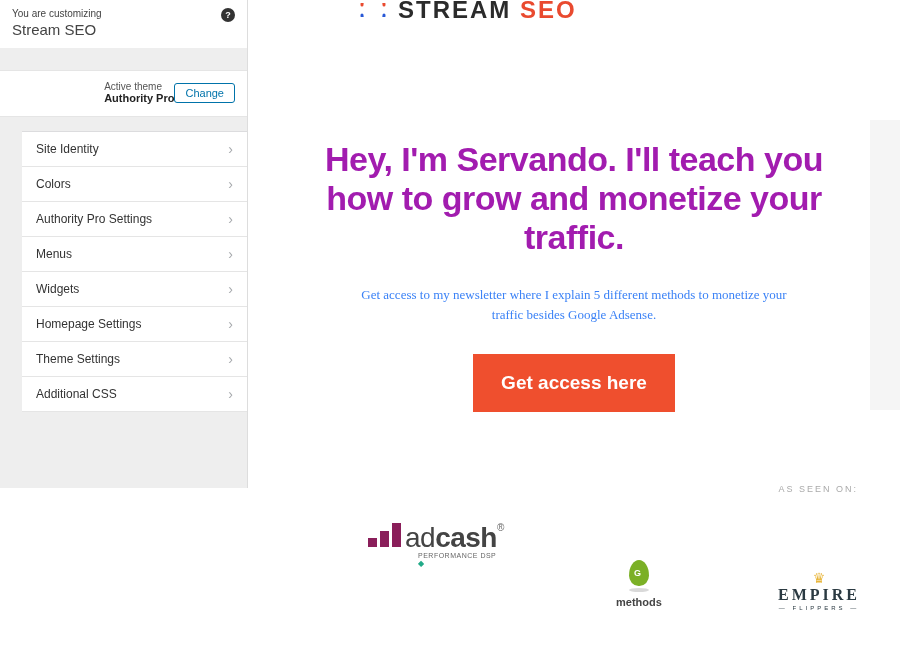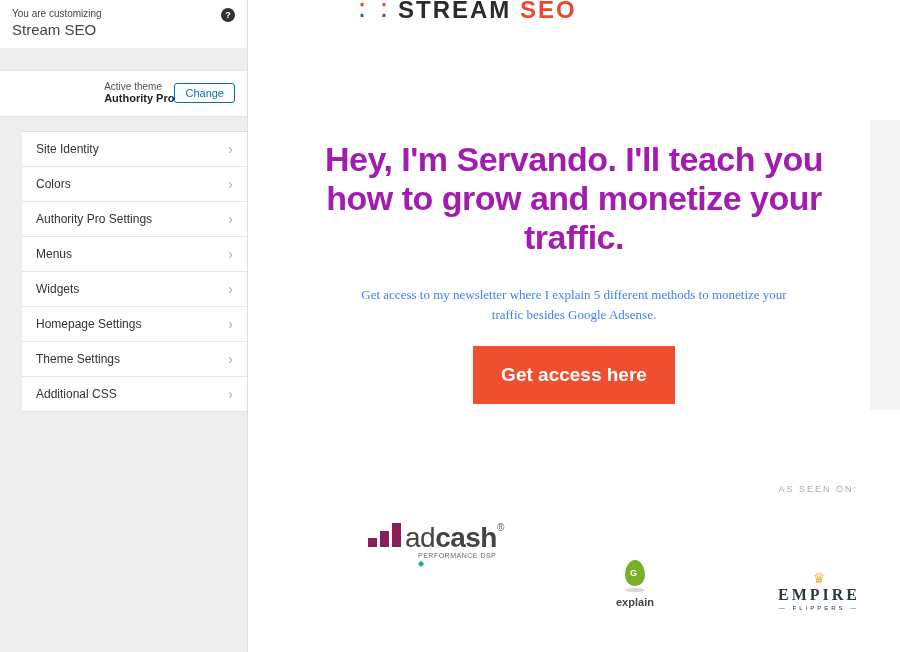--- a/index.html
+++ b/index.html
@@ -1,20 +1,20 @@
 <!DOCTYPE html>
 <html><head>
 <meta charset="utf-8">
 <style>
   * { box-sizing: border-box; margin: 0; padding: 0; }
   html, body { width: 900px; height: 652px; font-family: -apple-system, "Helvetica Neue", Arial, sans-serif; overflow: hidden; background: #fff; }
   .app { display: flex; width: 900px; height: 652px; }
 
   
-  .sidebar { width: 248px; height: 652px; background: #eeeeee; border-right: 1px solid #ddd; position: relative; display: flex; flex-direction: column; }
+  .sidebar { width: 248px; height: 488px; background: #eeeeee; border-right: 1px solid #ddd; position: relative; display: flex; flex-direction: column; }
   .sb-header { background: #fff; padding: 8px 12px 10px 12px; position: relative; }
   .sb-header-row { display: flex; justify-content: space-between; align-items: flex-start; }
   .you-customizing { font-size: 10px; color: #444; }
   .site-name { font-size: 15px; color: #444; margin-top: 2px; }
   .help-icon { width: 14px; height: 14px; border-radius: 50%; background: #333; color: #fff; font-size: 9px; display: flex; align-items: center; justify-content: center; font-weight: bold; }
   .sb-theme { background: #fff; margin-top: 22px; padding: 10px 12px 12px 12px; display: flex; justify-content: flex-end; align-items: center; border-top: 1px solid #e5e5e5; border-bottom: 1px solid #e5e5e5; }
   .theme-text { font-size: 11px; color: #444; }
   .theme-text .label { font-size: 10px; color: #555; display: block; }
   .theme-text .name { font-weight: 600; font-size: 11px; color: #222; }
   .change-btn { border: 1px solid #0073aa; color: #0073aa; background: #fff; font-size: 11px; padding: 3px 10px; border-radius: 3px; cursor: pointer; }
@@ -37,21 +37,21 @@
   .brand { display: flex; align-items: center; gap: 10px; }
   .brand-logo { width: 30px; height: 14px; position: relative; }
   .brand-text { font-size: 24px; font-weight: 800; letter-spacing: 2px; font-family: "Arial Black", Arial, sans-serif; }
   .brand-text .s1 { color: #2b2b2b; }
   .brand-text .s2 { color: #e94a2f; }
   .nav-home { color: #e94a2f; font-size: 11px; font-weight: 700; letter-spacing: 1px; }
 
   .hero { text-align: center; padding: 120px 60px 0 60px; }
   .hero h1 { font-size: 34px; line-height: 1.15; color: #a21caf; font-weight: 800; font-family: "Helvetica Neue", Arial, sans-serif; letter-spacing: -0.5px; }
   .hero p { font-size: 13px; color: #3b82f6; margin-top: 28px; line-height: 1.5; font-family: Georgia, "Times New Roman", serif; max-width: 460px; margin-left: auto; margin-right: auto; }
-  .cta { display: inline-block; background: #ef4f2e; color: #fff; font-size: 19px; font-weight: 700; padding: 18px 28px; margin-top: 22px; cursor: pointer; border: none; font-family: "Helvetica Neue", Arial, sans-serif; }
+  .cta { display: inline-block; background: #ef4f2e; color: #fff; font-size: 19px; font-weight: 700; padding: 18px 28px; margin-top: 30px; cursor: pointer; border: none; font-family: "Helvetica Neue", Arial, sans-serif; }
 
   .as-seen { position: absolute; right: 42px; top: 484px; font-size: 9px; letter-spacing: 2px; color: #aaa; }
 
   .logos { position: absolute; left: 0; right: 4px; bottom: 24px; height: 110px; margin-left: 8px; }
   .logo-adcash { position: absolute; left: 112px; top: 4px; display: flex; align-items: baseline; }
   .ac-bars { display: flex; align-items: flex-end; gap: 3px; margin-right: 4px; }
   .ac-bars span { width: 9px; background: #8a1e5a; display: inline-block; }
   .ac-text { font-size: 28px; font-weight: 400; color: #444; letter-spacing: -0.5px; font-family: Arial, sans-serif; }
   .ac-text b { font-weight: 800; }
   .ac-sub { position: absolute; left: 50px; top: 30px; font-size: 7px; letter-spacing: 0.5px; color: #666; }
@@ -175,21 +175,21 @@
         </div>
         <div class="ac-sub">
           <span>PERFORMANCE DSP</span>
           <span class="ac-dot">◆</span>
         </div>
       </div>
 
       <div class="logo-crazyegg">
         <div class="ce-egg"></div>
         <div class="ce-shadow"></div>
-        <div class="ce-text">explain</div>
+        <div class="ce-text">methods</div>
       </div>
 
       <div class="logo-empire">
         <div class="crown">♛</div>
         <div class="emp-text">EMPIRE</div>
         <div class="emp-sub">— FLIPPERS —</div>
       </div>
 
     </div>
   </div>

